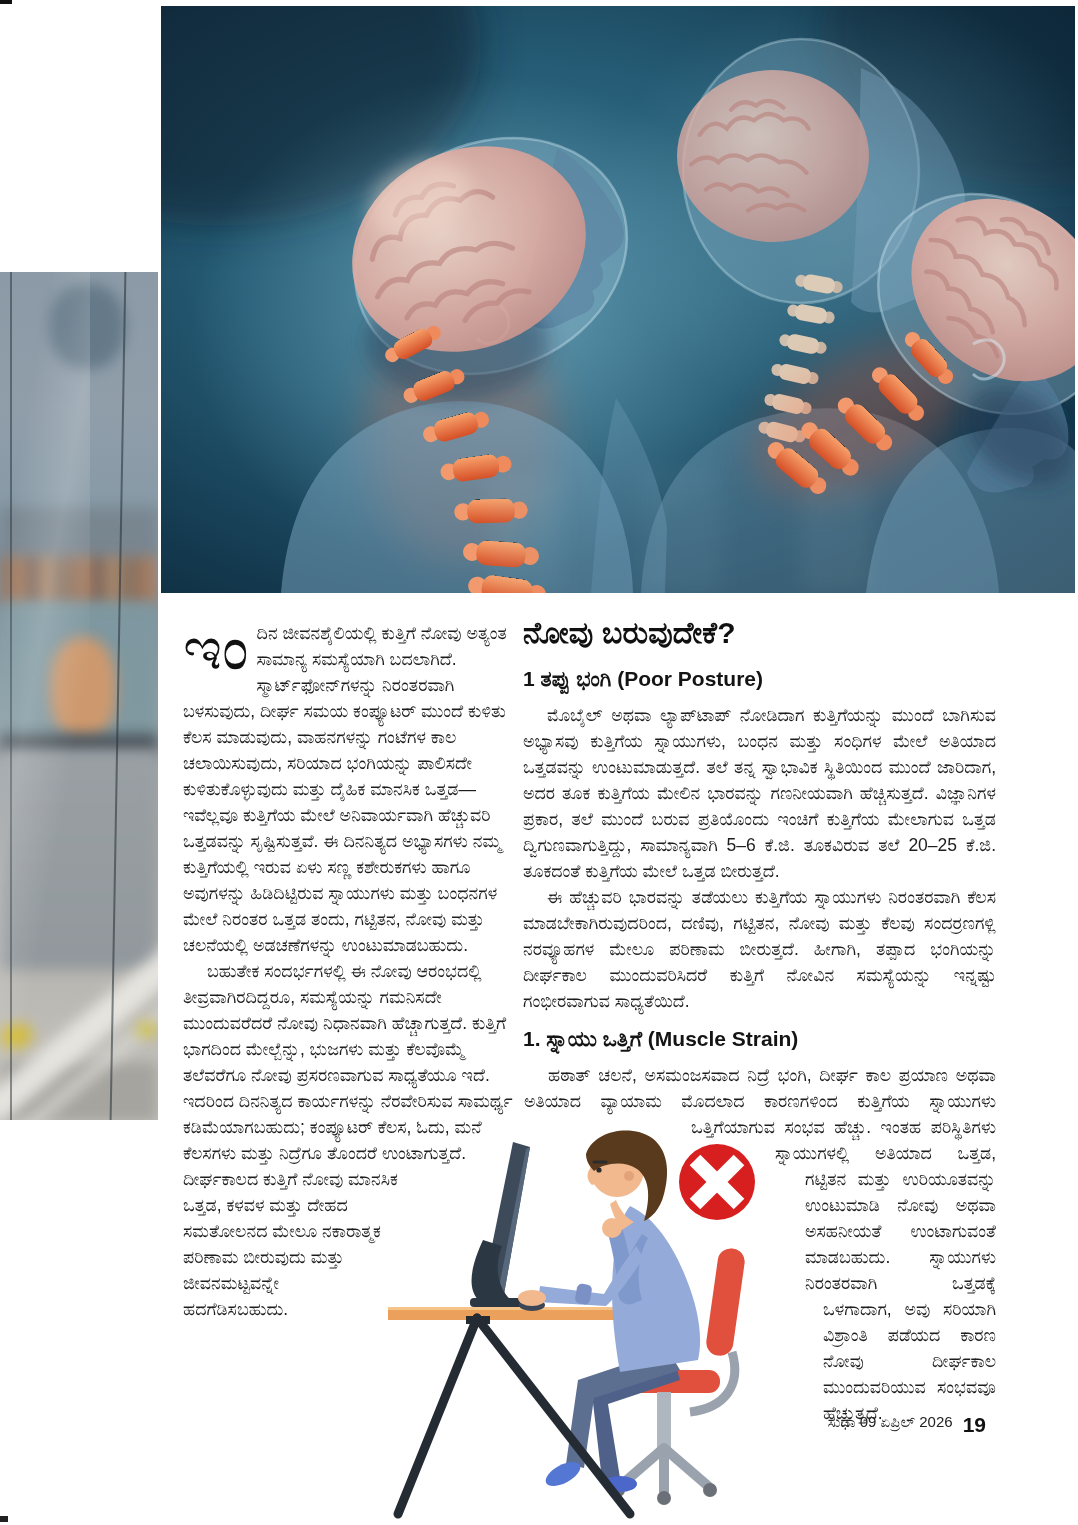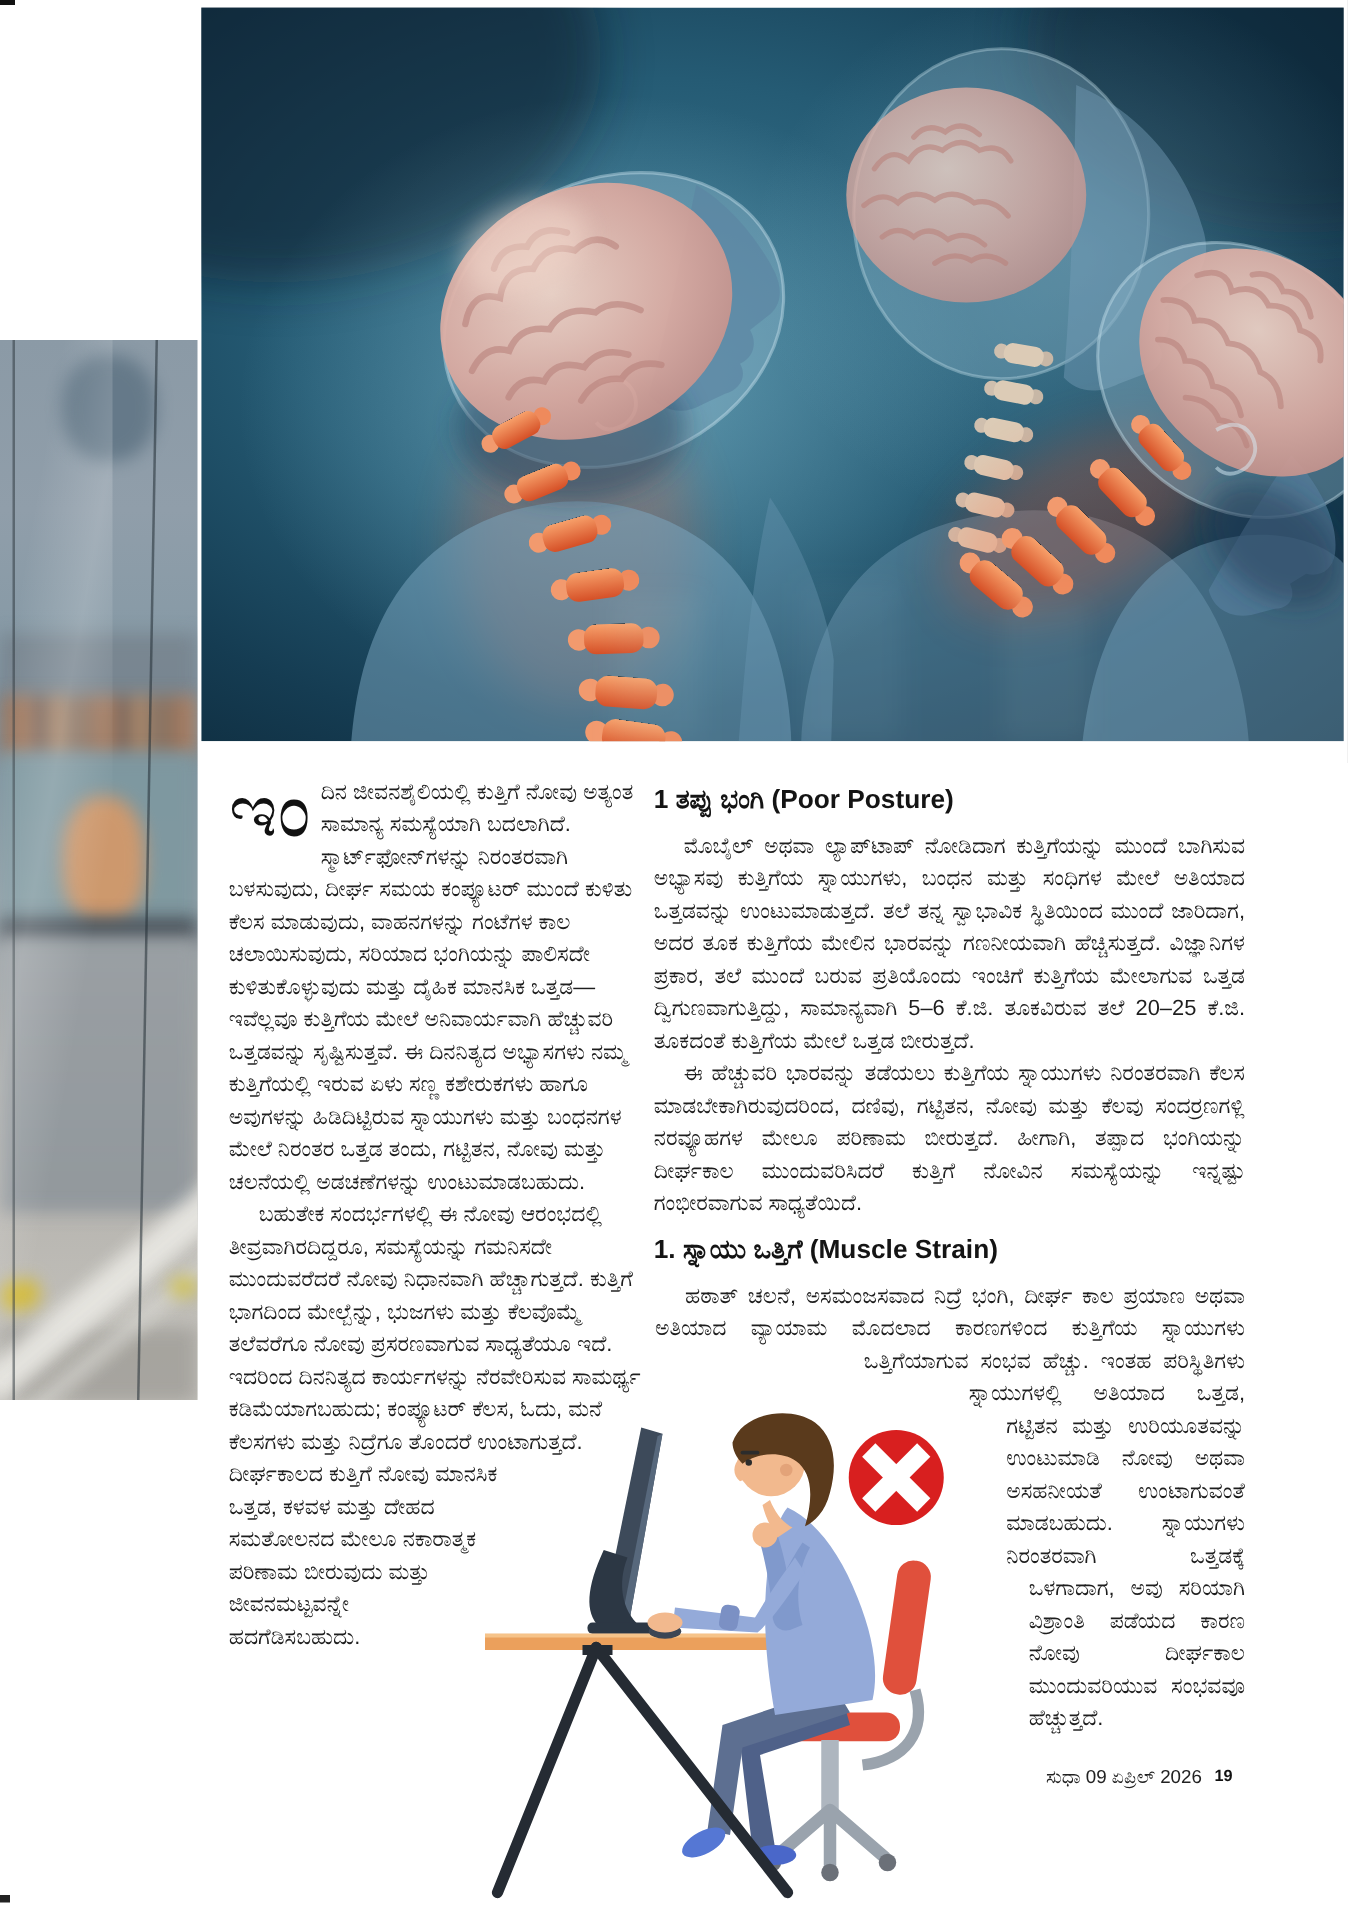--- a/index.html
+++ b/index.html
@@ -51,21 +51,21 @@
   .h2 { font-size:21px; font-weight:700; color:#141414; line-height:27px; margin:11px 0 10px 0; }
   .sp { display:block; }
 
   
   .illustration { position:absolute; left:380px; top:1122px; width:420px; height:400px; z-index:2; }
   .illustration svg { display:block; width:100%; height:100%; }
 
   
   .footer { position:absolute; top:1413px; right:92px; display:flex; align-items:flex-start; gap:10px; }
   .footer .issue { font-size:15px; color:#222; }
-  .footer .pageno { font-size:13px; font-weight:700; color:#111; }
+  .footer .pageno { font-size:21px; font-weight:700; color:#111; }
 </style>
 </head>
 <body>
 
 <div class="page">
 
   <div class="corner-mark-top"></div>
   <div class="corner-mark-bottom"></div>
 
   <div class="hero">
@@ -205,20 +205,21 @@
     <p class="indent">
       <i class="sp" style="float:right;width:1px;height:208px"></i>
       <i class="sp" style="float:right;clear:right;width:85px;height:52px"></i>
       <i class="sp" style="float:right;clear:right;width:100px;height:52px"></i>
       <i class="sp" style="float:right;clear:right;width:158px;height:170px"></i>
       <span>ಬಹುತೇಕ ಸಂದರ್ಭಗಳಲ್ಲಿ ಈ ನೋವು ಆರಂಭದಲ್ಲಿ ತೀವ್ರವಾಗಿರದಿದ್ದರೂ, ಸಮಸ್ಯೆಯನ್ನು ಗಮನಿಸದೇ ಮುಂದುವರೆದರೆ ನೋವು ನಿಧಾನವಾಗಿ ಹೆಚ್ಚಾಗುತ್ತದೆ. ಕುತ್ತಿಗೆ ಭಾಗದಿಂದ ಮೇಲ್ಬೆನ್ನು, ಭುಜಗಳು ಮತ್ತು ಕೆಲವೊಮ್ಮೆ ತಲೆವರೆಗೂ ನೋವು ಪ್ರಸರಣವಾಗುವ ಸಾಧ್ಯತೆಯೂ ಇದೆ. ಇದರಿಂದ ದಿನನಿತ್ಯದ ಕಾರ್ಯಗಳನ್ನು ನೆರವೇರಿಸುವ ಸಾಮರ್ಥ್ಯ ಕಡಿಮೆಯಾಗಬಹುದು; ಕಂಪ್ಯೂಟರ್ ಕೆಲಸ, ಓದು, ಮನೆ ಕೆಲಸಗಳು ಮತ್ತು ನಿದ್ರೆಗೂ ತೊಂದರೆ ಉಂಟಾಗುತ್ತದೆ. ದೀರ್ಘಕಾಲದ ಕುತ್ತಿಗೆ ನೋವು ಮಾನಸಿಕ ಒತ್ತಡ, ಕಳವಳ ಮತ್ತು ದೇಹದ ಸಮತೋಲನದ ಮೇಲೂ ನಕಾರಾತ್ಮಕ ಪರಿಣಾಮ ಬೀರುವುದು ಮತ್ತು ಜೀವನಮಟ್ಟವನ್ನೇ ಹದಗೆಡಿಸಬಹುದು.</span>
     </p>
   </div>
 
   <div class="col col-right">
+    <div class="h1">ನೋವು ಬರುವುದೇಕೆ?</div>
     <div class="h2">1 ತಪ್ಪು ಭಂಗಿ (Poor Posture)</div>
     <p class="indent">ಮೊಬೈಲ್ ಅಥವಾ ಲ್ಯಾಪ್‌ಟಾಪ್ ನೋಡಿದಾಗ ಕುತ್ತಿಗೆಯನ್ನು ಮುಂದೆ ಬಾಗಿಸುವ ಅಭ್ಯಾಸವು ಕುತ್ತಿಗೆಯ ಸ್ನಾಯುಗಳು, ಬಂಧನ ಮತ್ತು ಸಂಧಿಗಳ ಮೇಲೆ ಅತಿಯಾದ ಒತ್ತಡವನ್ನು ಉಂಟುಮಾಡುತ್ತದೆ. ತಲೆ ತನ್ನ ಸ್ವಾಭಾವಿಕ ಸ್ಥಿತಿಯಿಂದ ಮುಂದೆ ಜಾರಿದಾಗ, ಅದರ ತೂಕ ಕುತ್ತಿಗೆಯ ಮೇಲಿನ ಭಾರವನ್ನು ಗಣನೀಯವಾಗಿ ಹೆಚ್ಚಿಸುತ್ತದೆ. ವಿಜ್ಞಾನಿಗಳ ಪ್ರಕಾರ, ತಲೆ ಮುಂದೆ ಬರುವ ಪ್ರತಿಯೊಂದು ಇಂಚಿಗೆ ಕುತ್ತಿಗೆಯ ಮೇಲಾಗುವ ಒತ್ತಡ ದ್ವಿಗುಣವಾಗುತ್ತಿದ್ದು, ಸಾಮಾನ್ಯವಾಗಿ 5–6 ಕೆ.ಜಿ. ತೂಕವಿರುವ ತಲೆ 20–25 ಕೆ.ಜಿ. ತೂಕದಂತೆ ಕುತ್ತಿಗೆಯ ಮೇಲೆ ಒತ್ತಡ ಬೀರುತ್ತದೆ.</p>
     <p class="indent">ಈ ಹೆಚ್ಚುವರಿ ಭಾರವನ್ನು ತಡೆಯಲು ಕುತ್ತಿಗೆಯ ಸ್ನಾಯುಗಳು ನಿರಂತರವಾಗಿ ಕೆಲಸ ಮಾಡಬೇಕಾಗಿರುವುದರಿಂದ, ದಣಿವು, ಗಟ್ಟಿತನ, ನೋವು ಮತ್ತು ಕೆಲವು ಸಂದರ್ರಣಗಳ್ಲಿ ನರವ್ಯೂಹಗಳ ಮೇಲೂ ಪರಿಣಾಮ ಬೀರುತ್ತದೆ. ಹೀಗಾಗಿ, ತಪ್ಪಾದ ಭಂಗಿಯನ್ನು ದೀರ್ಘಕಾಲ ಮುಂದುವರಿಸಿದರೆ ಕುತ್ತಿಗೆ ನೋವಿನ ಸಮಸ್ಯೆಯನ್ನು ಇನ್ನಷ್ಟು ಗಂಭೀರವಾಗುವ ಸಾಧ್ಯತೆಯಿದೆ.</p>
     <div class="h2">1. ಸ್ನಾಯು ಒತ್ತಿಗೆ (Muscle Strain)</div>
     <p class="indent">
       <i class="sp" style="float:left;width:1px;height:52px"></i>
       <i class="sp" style="float:left;clear:left;width:168px;height:27px"></i>
       <i class="sp" style="float:left;clear:left;width:252px;height:27px"></i>
       <i class="sp" style="float:left;clear:left;width:282px;height:132px"></i>
       <i class="sp" style="float:left;clear:left;width:300px;height:140px"></i>

